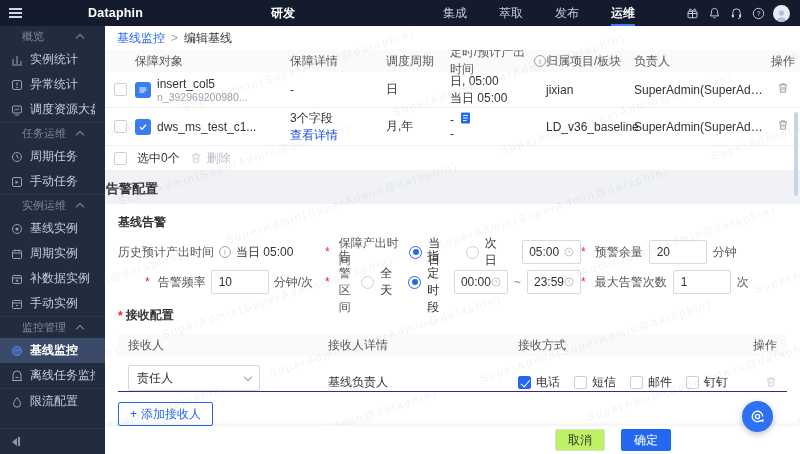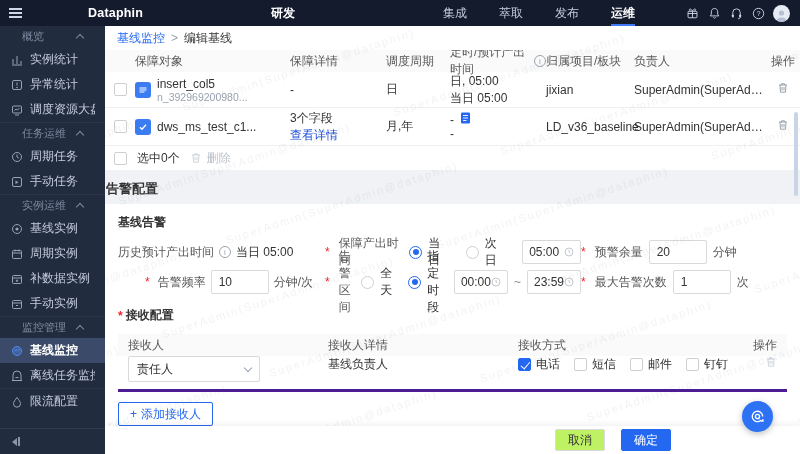--- a/index.html
+++ b/index.html
@@ -89,21 +89,21 @@
   .fvalue{color:#333}
   .inp{height:24px;border:1px solid #d9d9d9;border-radius:2px;padding:0 7px;font-size:12px;color:#333;background:#fff;outline:none}
   .w56{width:58px}
   .time-box{height:24px;border:1px solid #d9d9d9;border-radius:2px;background:#fff;display:flex;align-items:center;justify-content:space-between;padding:0 6px;width:64px;color:#333;cursor:pointer}
   .time-box .clk{color:#c3c9d1;display:flex}
   .tilde{color:#8c8c8c}
   .rlabel{color:#333;margin-right:10px;cursor:pointer}
 
   
   .rcv-head{display:flex;align-items:center;height:22px;background:#fafafa;color:#595959;margin:4px 13px 0;padding:0 10px}
-  .rcv-row{display:flex;align-items:flex-start;height:36px;margin:0 13px;padding:0 10px;border-bottom:3px solid #4c1d95}
+  .rcv-row{display:flex;align-items:flex-end;height:36px;margin:0 13px;padding:0 10px;border-bottom:1px solid #4c1d95}
   .r-who{width:200px}.r-det{width:190px}.r-way{flex:1;display:flex;align-items:center;gap:14px}.r-op{width:30px;text-align:right}
   .select{width:132px;height:26px;border:1px solid #d9d9d9;border-radius:2px;display:flex;align-items:center;justify-content:space-between;padding:0 8px;background:#fff;cursor:pointer}
   .caret{width:6px;height:6px;border-right:1px solid #9aa3b0;border-bottom:1px solid #9aa3b0;transform:rotate(45deg);margin-top:-3px}
   .way{display:flex;align-items:center;gap:5px;cursor:pointer}
   .add-btn{margin:10px 13px 6px;height:24px;border:1px solid #2468f2;color:#2468f2;border-radius:2px;padding:0 11px;background:#fff;display:inline-flex;align-items:center;gap:4px;cursor:pointer;font-size:12px}
 
   
   .footer{position:absolute;left:0;right:0;bottom:0;height:28px;background:#fff;box-shadow:0 -2px 6px rgba(0,0,0,.06);z-index:10}
   .fbtns{position:absolute;left:450px;top:3px;display:flex;gap:16px}
   .btn{height:22px;min-width:46px;padding:0 12px;border-radius:2px;display:flex;align-items:center;justify-content:center;cursor:pointer;font-size:12px}

